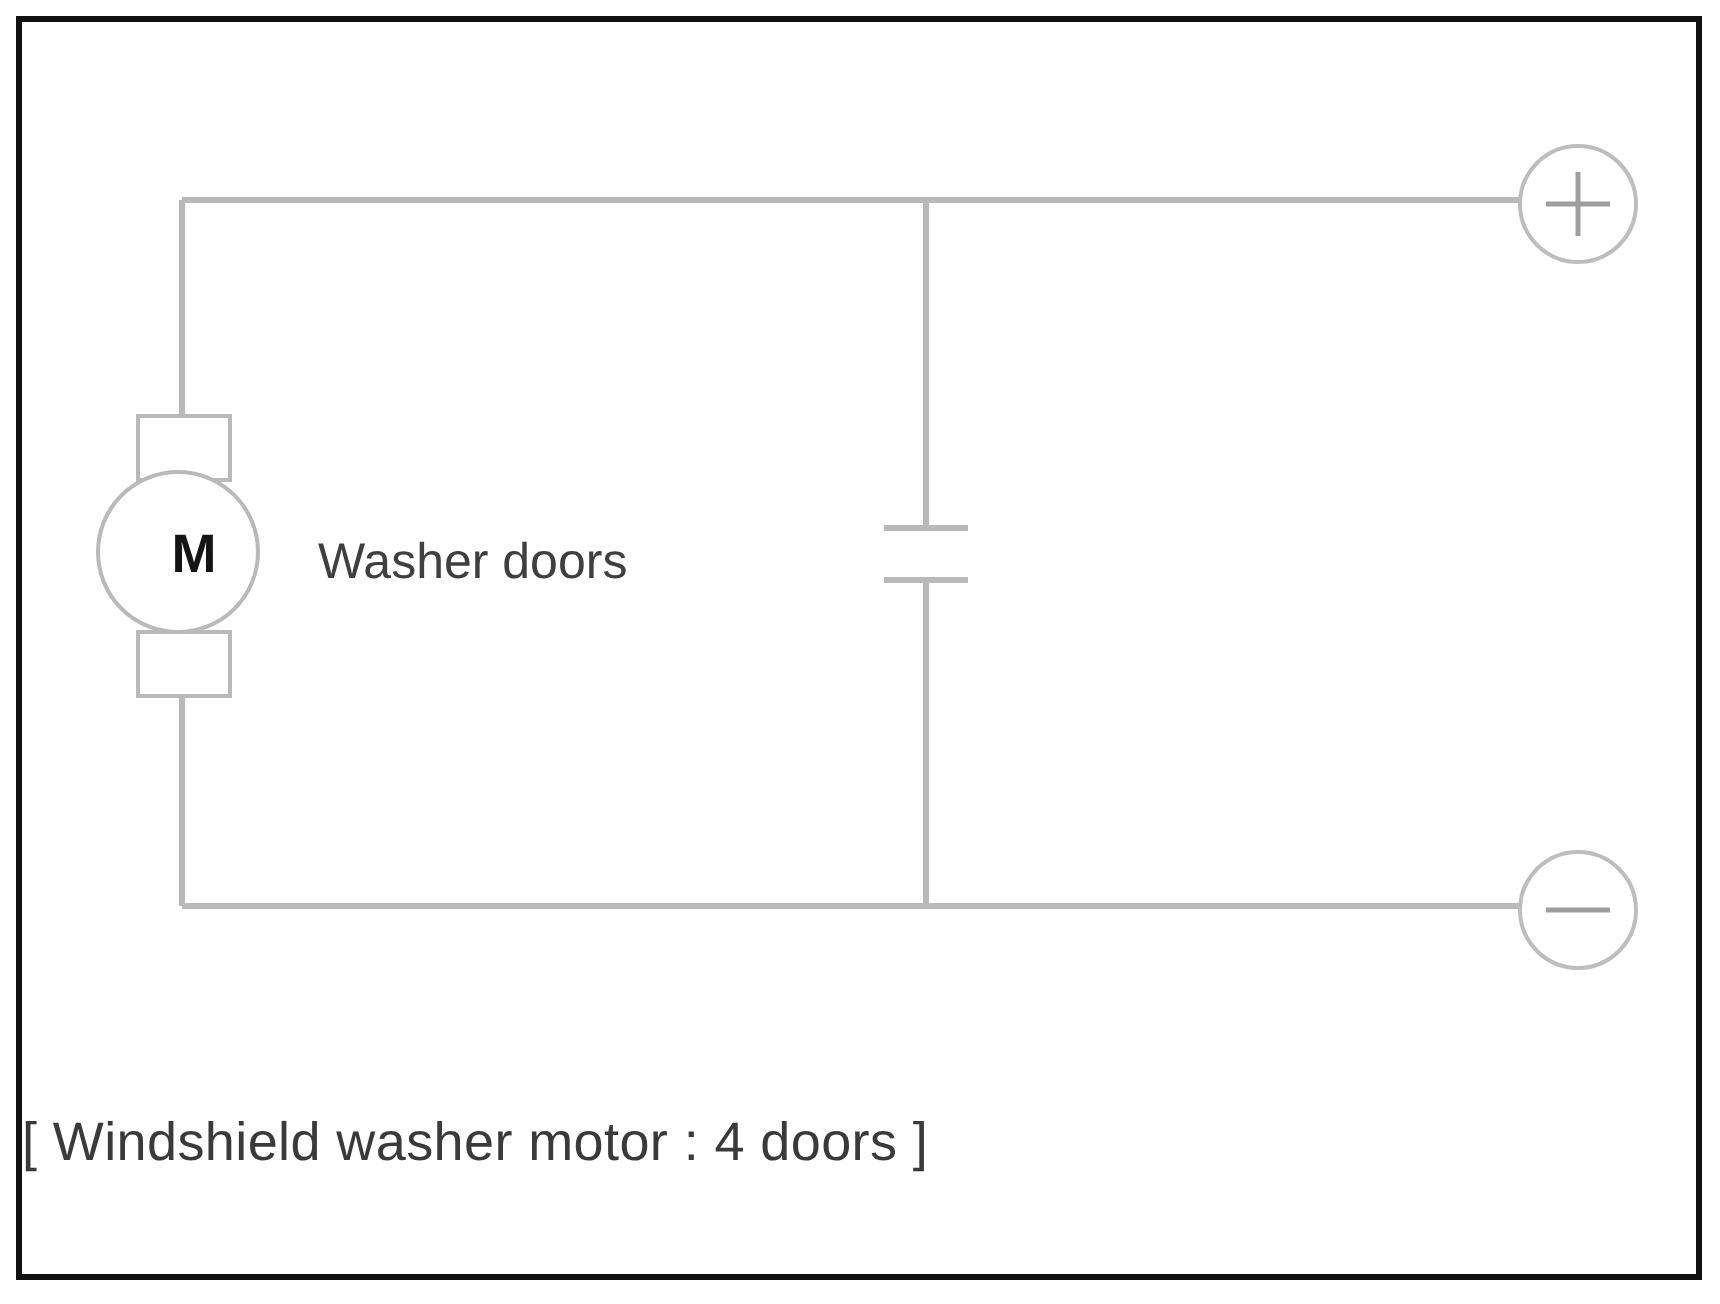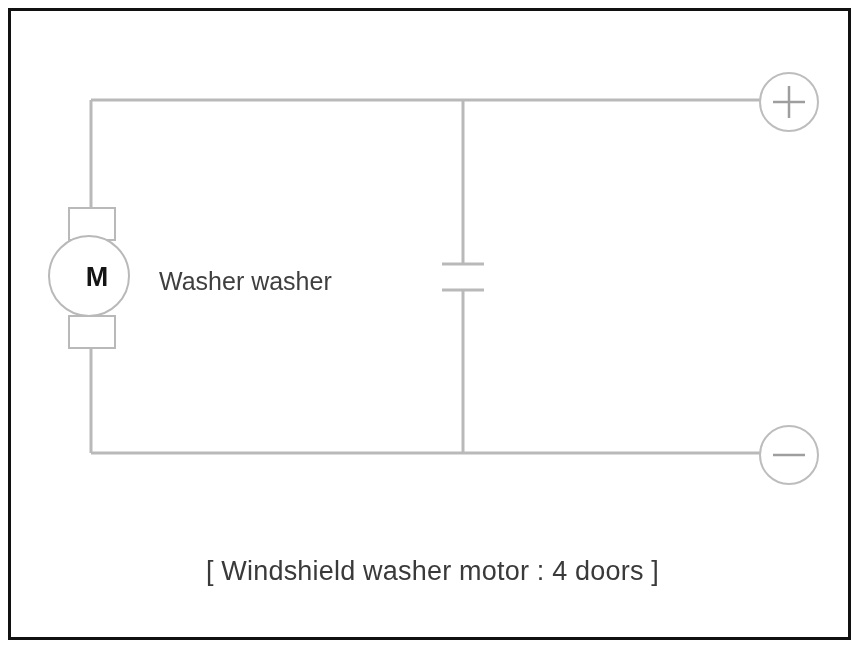--- a/index.html
+++ b/index.html
@@ -33,21 +33,21 @@
     left: 0;
     top: 0;
     width: 843px;
     height: 632px;
   }
   .caption {
     position: absolute;
     left: 0;
     top: 545px;
     width: 843px;
-    text-align: center;
+    text-align: left;
     font-size: 27px;
     color: #3a3a3a;
     letter-spacing: 0.2px;
     white-space: nowrap;
   }
   .motor-label {
     position: absolute;
     left: 148px;
     top: 256px;
     font-size: 25px;
@@ -116,18 +116,18 @@
 
       <g>
         <circle cx="778" cy="444" r="29" fill="#ffffff" stroke="#bdbdbd" stroke-width="2"></circle>
         <line x1="762" y1="444" x2="794" y2="444" stroke="#9e9e9e" stroke-width="2.5"></line>
       </g>
 
     </svg>
 
     <div class="motor-letter">M</div>
 
-    <div class="motor-label">Washer washer</div>
+    <div class="motor-label">Washer doors</div>
 
     <div class="caption">[ Windshield washer motor : 4 doors ]</div>
 
   </div>
 </div>
 
 </body></html>

